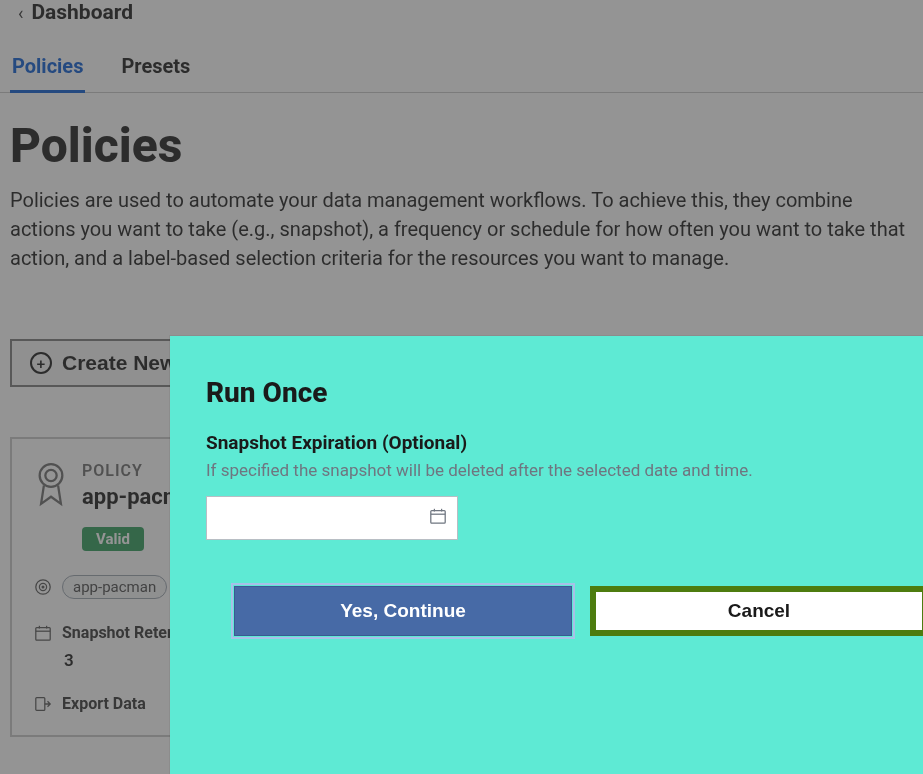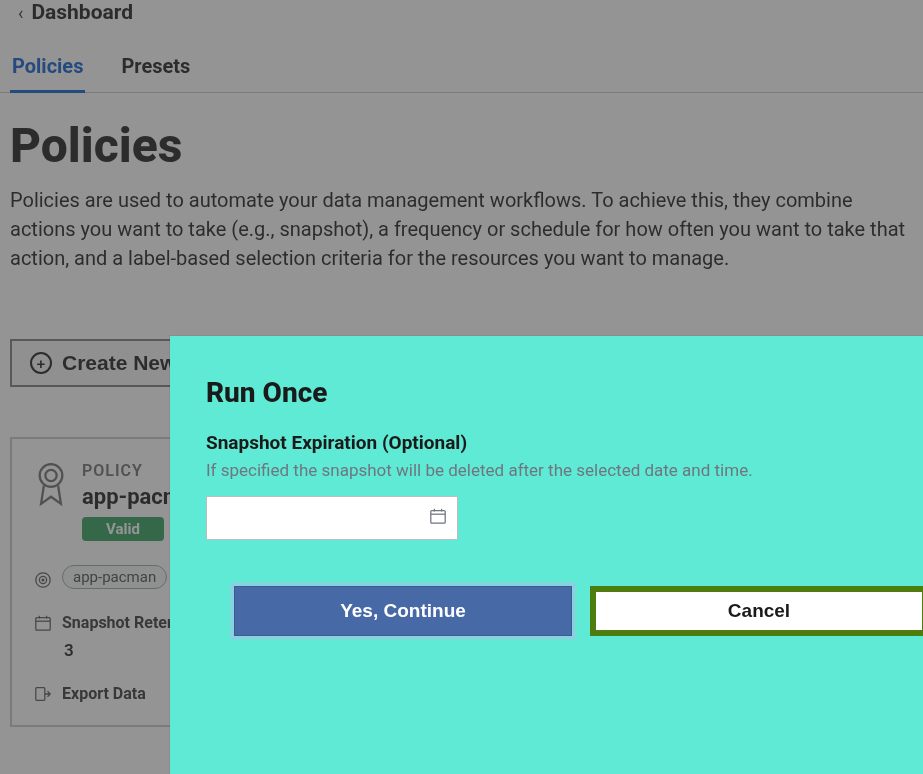--- a/index.html
+++ b/index.html
@@ -117,27 +117,27 @@
       margin-top: 4px;
       white-space: nowrap;
       overflow: hidden;
     }
     .valid-badge {
       display: inline-block;
       background: #2e9b5a;
       color: #fff;
       font-size: 15px;
       font-weight: 700;
-      padding: 3px 24px;
+      padding: 3px 14px;
       border-radius: 4px;
-      margin-top: 8px;
+      margin-top: 18px;
     }
     .card-row {
       display: flex;
-      align-items: flex-end;
+      align-items: center;
       gap: 10px;
       margin-top: 24px;
       font-size: 16px;
       color: #333;
       white-space: nowrap;
       overflow: hidden;
     }
     .chip {
       border: 1px solid #9aa4ae;
       border-radius: 14px;

